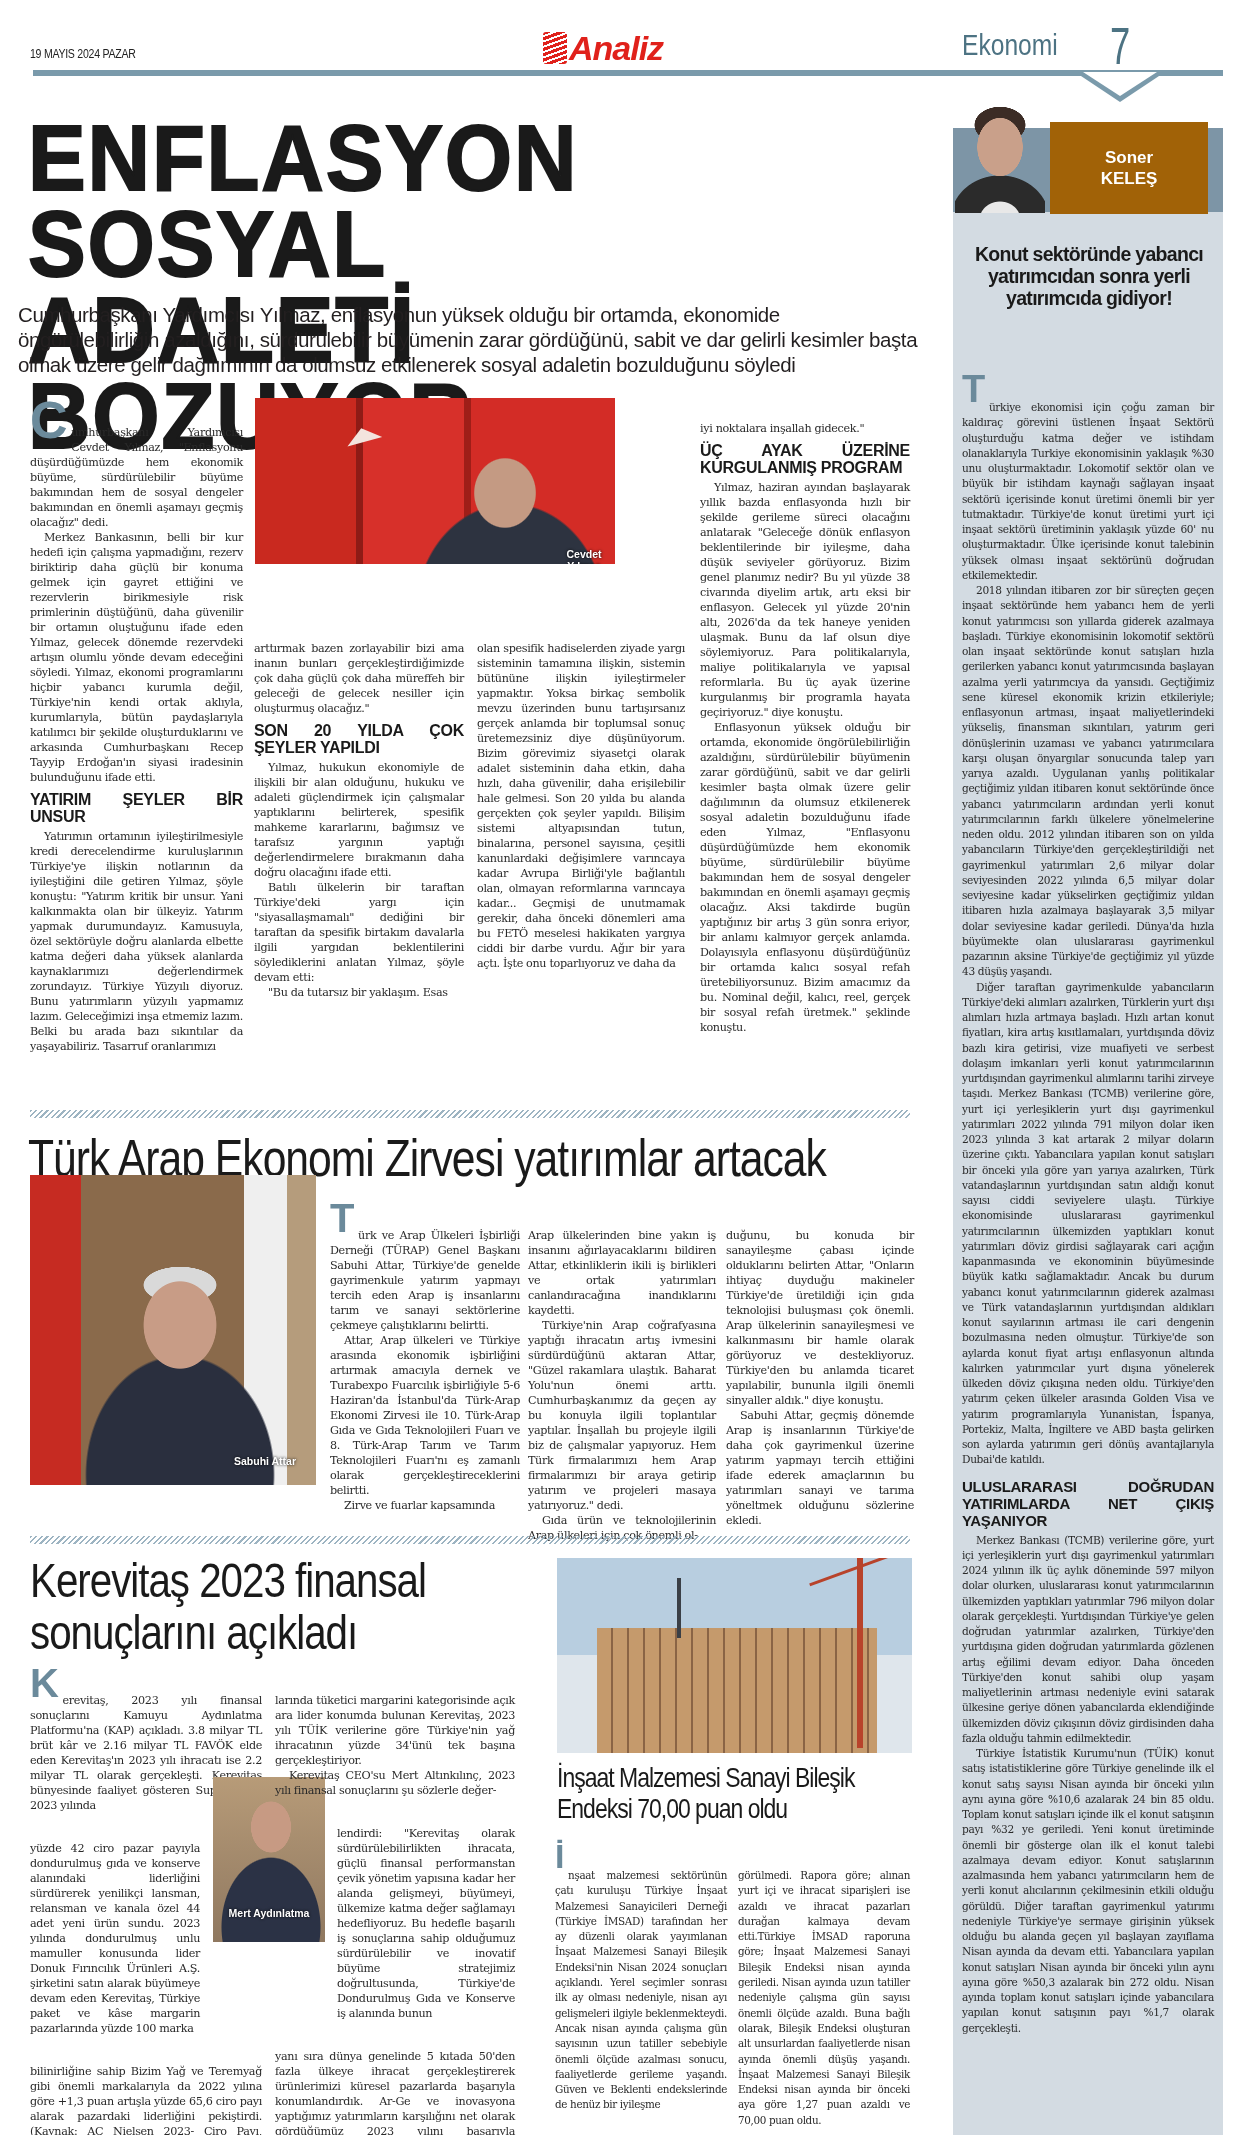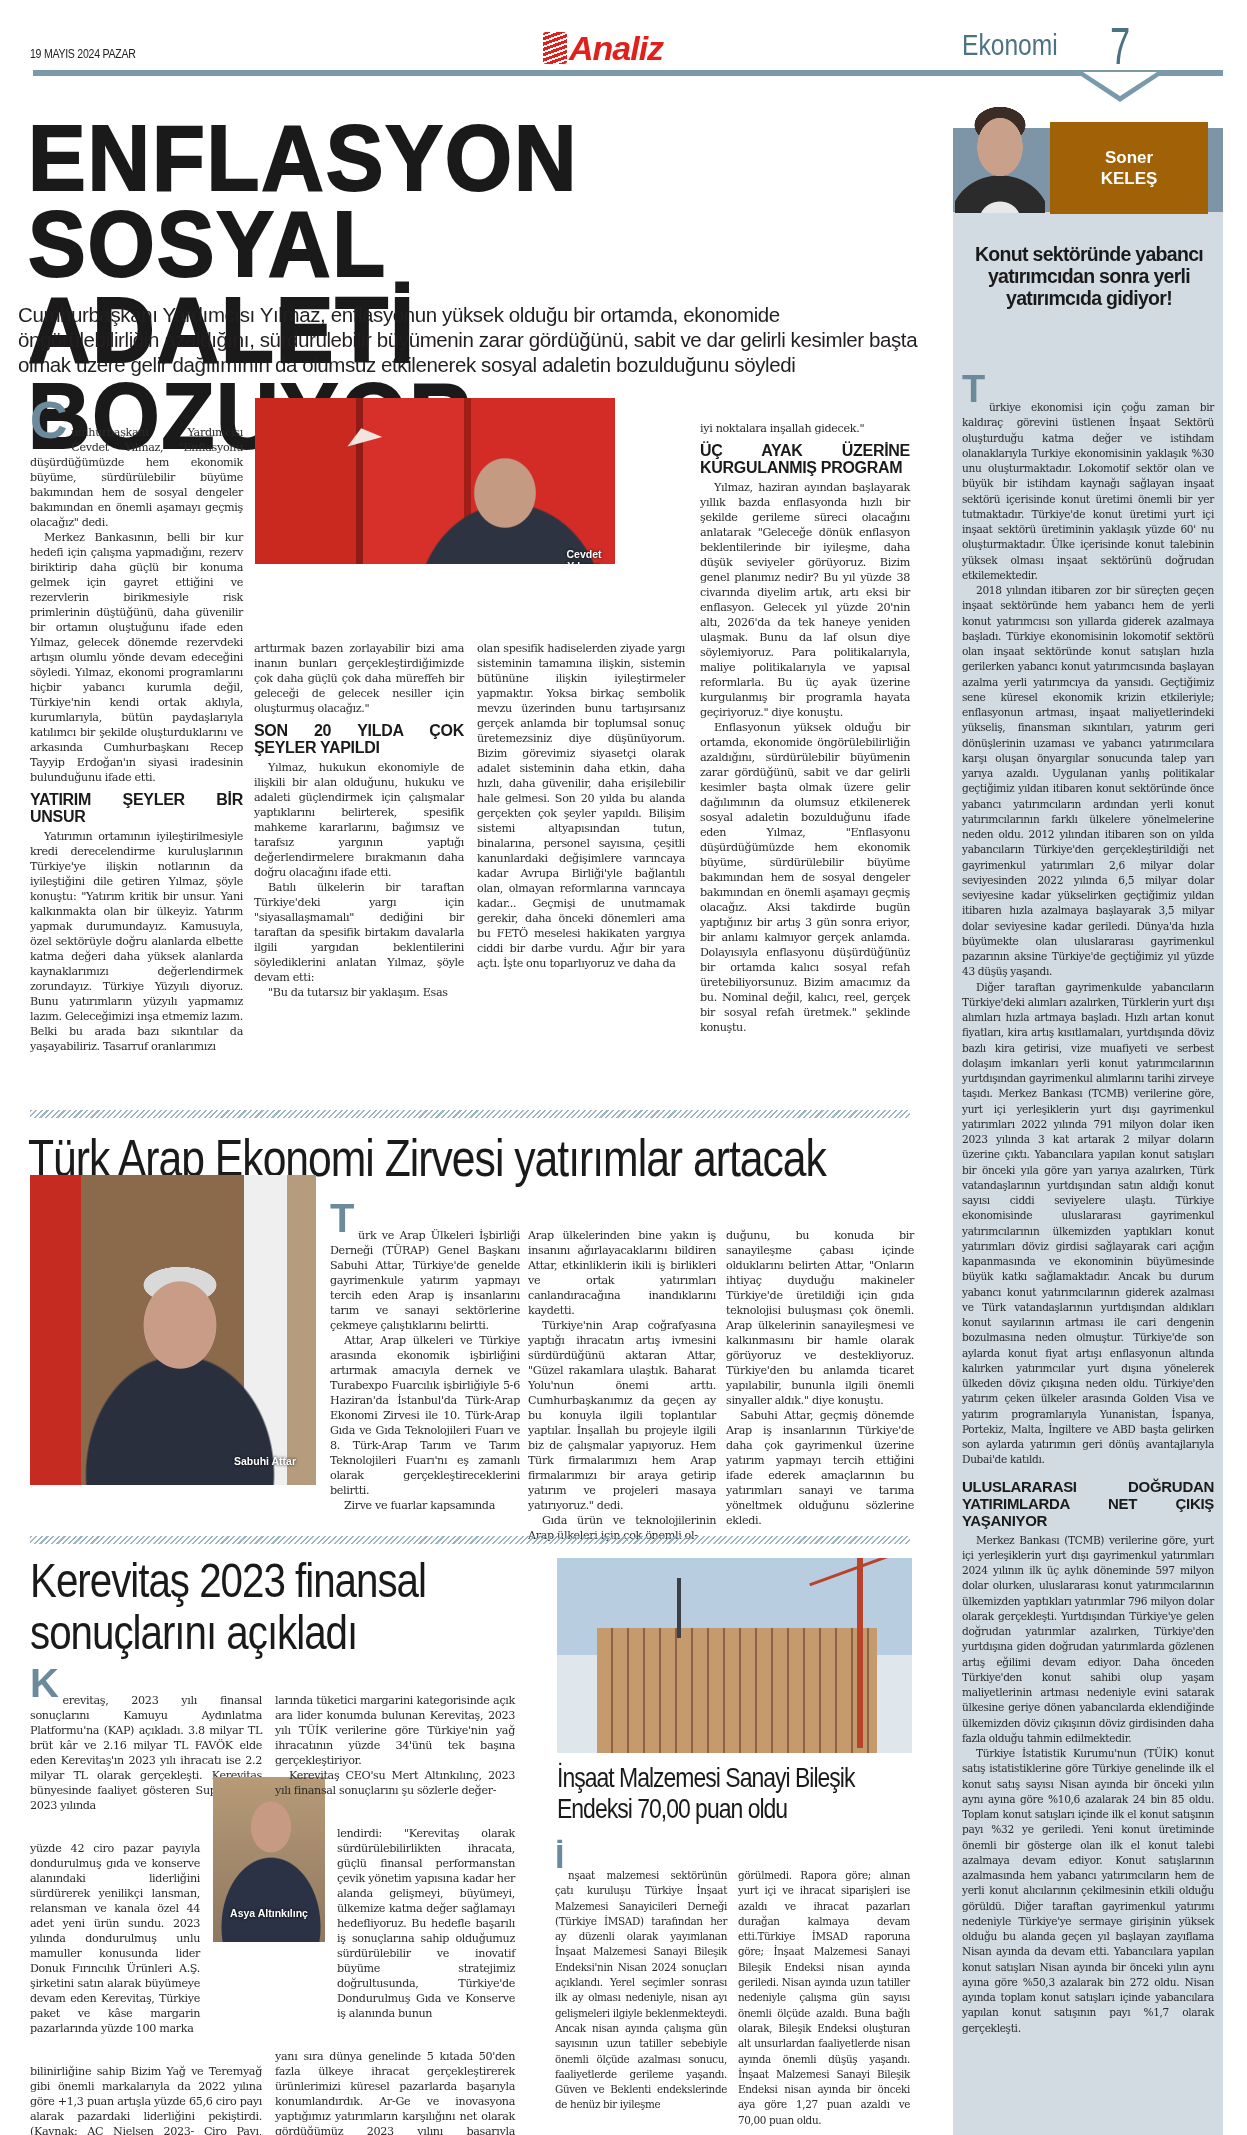--- a/index.html
+++ b/index.html
@@ -143,21 +143,21 @@
   <p class="noind">erevitaş, 2023 yılı finansal sonuçlarını Kamuyu Aydınlatma Platformu'na (KAP) açıkladı. 3.8 milyar TL brüt kâr ve 2.16 milyar TL FAVÖK elde eden Kerevitaş'ın 2023 yılı ihracatı ise 2.2 milyar TL olarak gerçekleşti. Kerevitaş bünyesinde faaliyet gösteren SuperFresh, 2023 yılında</p>
   <p class="noind" style="width:170px;">yüzde 42 ciro pazar payıyla dondurulmuş gıda ve konserve alanındaki liderliğini sürdürerek yenilikçi lansman, relansman ve kanala özel 44 adet yeni ürün sundu. 2023 yılında dondurulmuş unlu mamuller konusunda lider Donuk Fırıncılık Ürünleri A.Ş. şirketini satın alarak büyümeye devam eden Kerevitaş, Türkiye paket ve kâse margarin pazarlarında yüzde 100 marka</p>
   <p class="noind">bilinirliğine sahip Bizim Yağ ve Teremyağ gibi önemli markalarıyla da 2022 yılına göre +1,3 puan artışla yüzde 65,6 ciro payı alarak pazardaki liderliğini pekiştirdi. (Kaynak: AC Nielsen 2023- Ciro Payı, indirim marketler hariç). 30 yılı aşkın süredir Ona markasıyla Ortadoğu ve Orta Asya pazar-</p>
 </div>
 
 <div class="abs photo" style="left:213px; top:1777px; width:112px; height:165px;
   background:
    radial-gradient(ellipse 22px 28px at 58px 50px, #c79a83 0 90%, transparent 92%),
    radial-gradient(ellipse 50px 70px at 58px 150px, #2b3245 0 98%, transparent 100%),
    linear-gradient(#b79b78, #8f7860);">
-  <div class="cap" style="left:2px; top:130px; width:108px;">Asya Altınkılınç</div>
+  <div class="cap" style="left:2px; top:130px; width:108px;">Mert Aydınlatma</div>
 </div>
 
 <div class="abs body" style="left:275px; top:1665px; width:240px;">
   <p class="noind">larında tüketici margarini kategorisinde açık ara lider konumda bulunan Kerevitaş, 2023 yılı TÜİK verilerine göre Türkiye'nin yağ ihracatının yüzde 34'ünü tek başına gerçekleştiriyor.</p>
   <p>Kerevitaş CEO'su Mert Altınkılınç, 2023 yılı finansal sonuçlarını şu sözlerle değer-</p>
   <p class="noind" style="margin-left:62px;">lendirdi: "Kerevitaş olarak sürdürülebilirlikten ihracata, güçlü finansal performanstan çevik yönetim yapısına kadar her alanda gelişmeyi, büyümeyi, ülkemize katma değer sağlamayı hedefliyoruz. Bu hedefle başarılı iş sonuçlarına sahip olduğumuz sürdürülebilir ve inovatif büyüme stratejimiz doğrultusunda, Türkiye'de Dondurulmuş Gıda ve Konserve iş alanında bunun</p>
   <p class="noind">yanı sıra dünya genelinde 5 kıtada 50'den fazla ülkeye ihracat gerçekleştirerek ürünlerimizi küresel pazarlarda başarıyla konumlandırdık. Ar-Ge ve inovasyona yaptığımız yatırımların karşılığını net olarak gördüğümüz 2023 yılını başarıyla tamamlamanın gururunu yaşıyoruz. "</p>
 </div>
 
 <div class="abs photo" style="left:557px; top:1558px; width:355px; height:195px;

